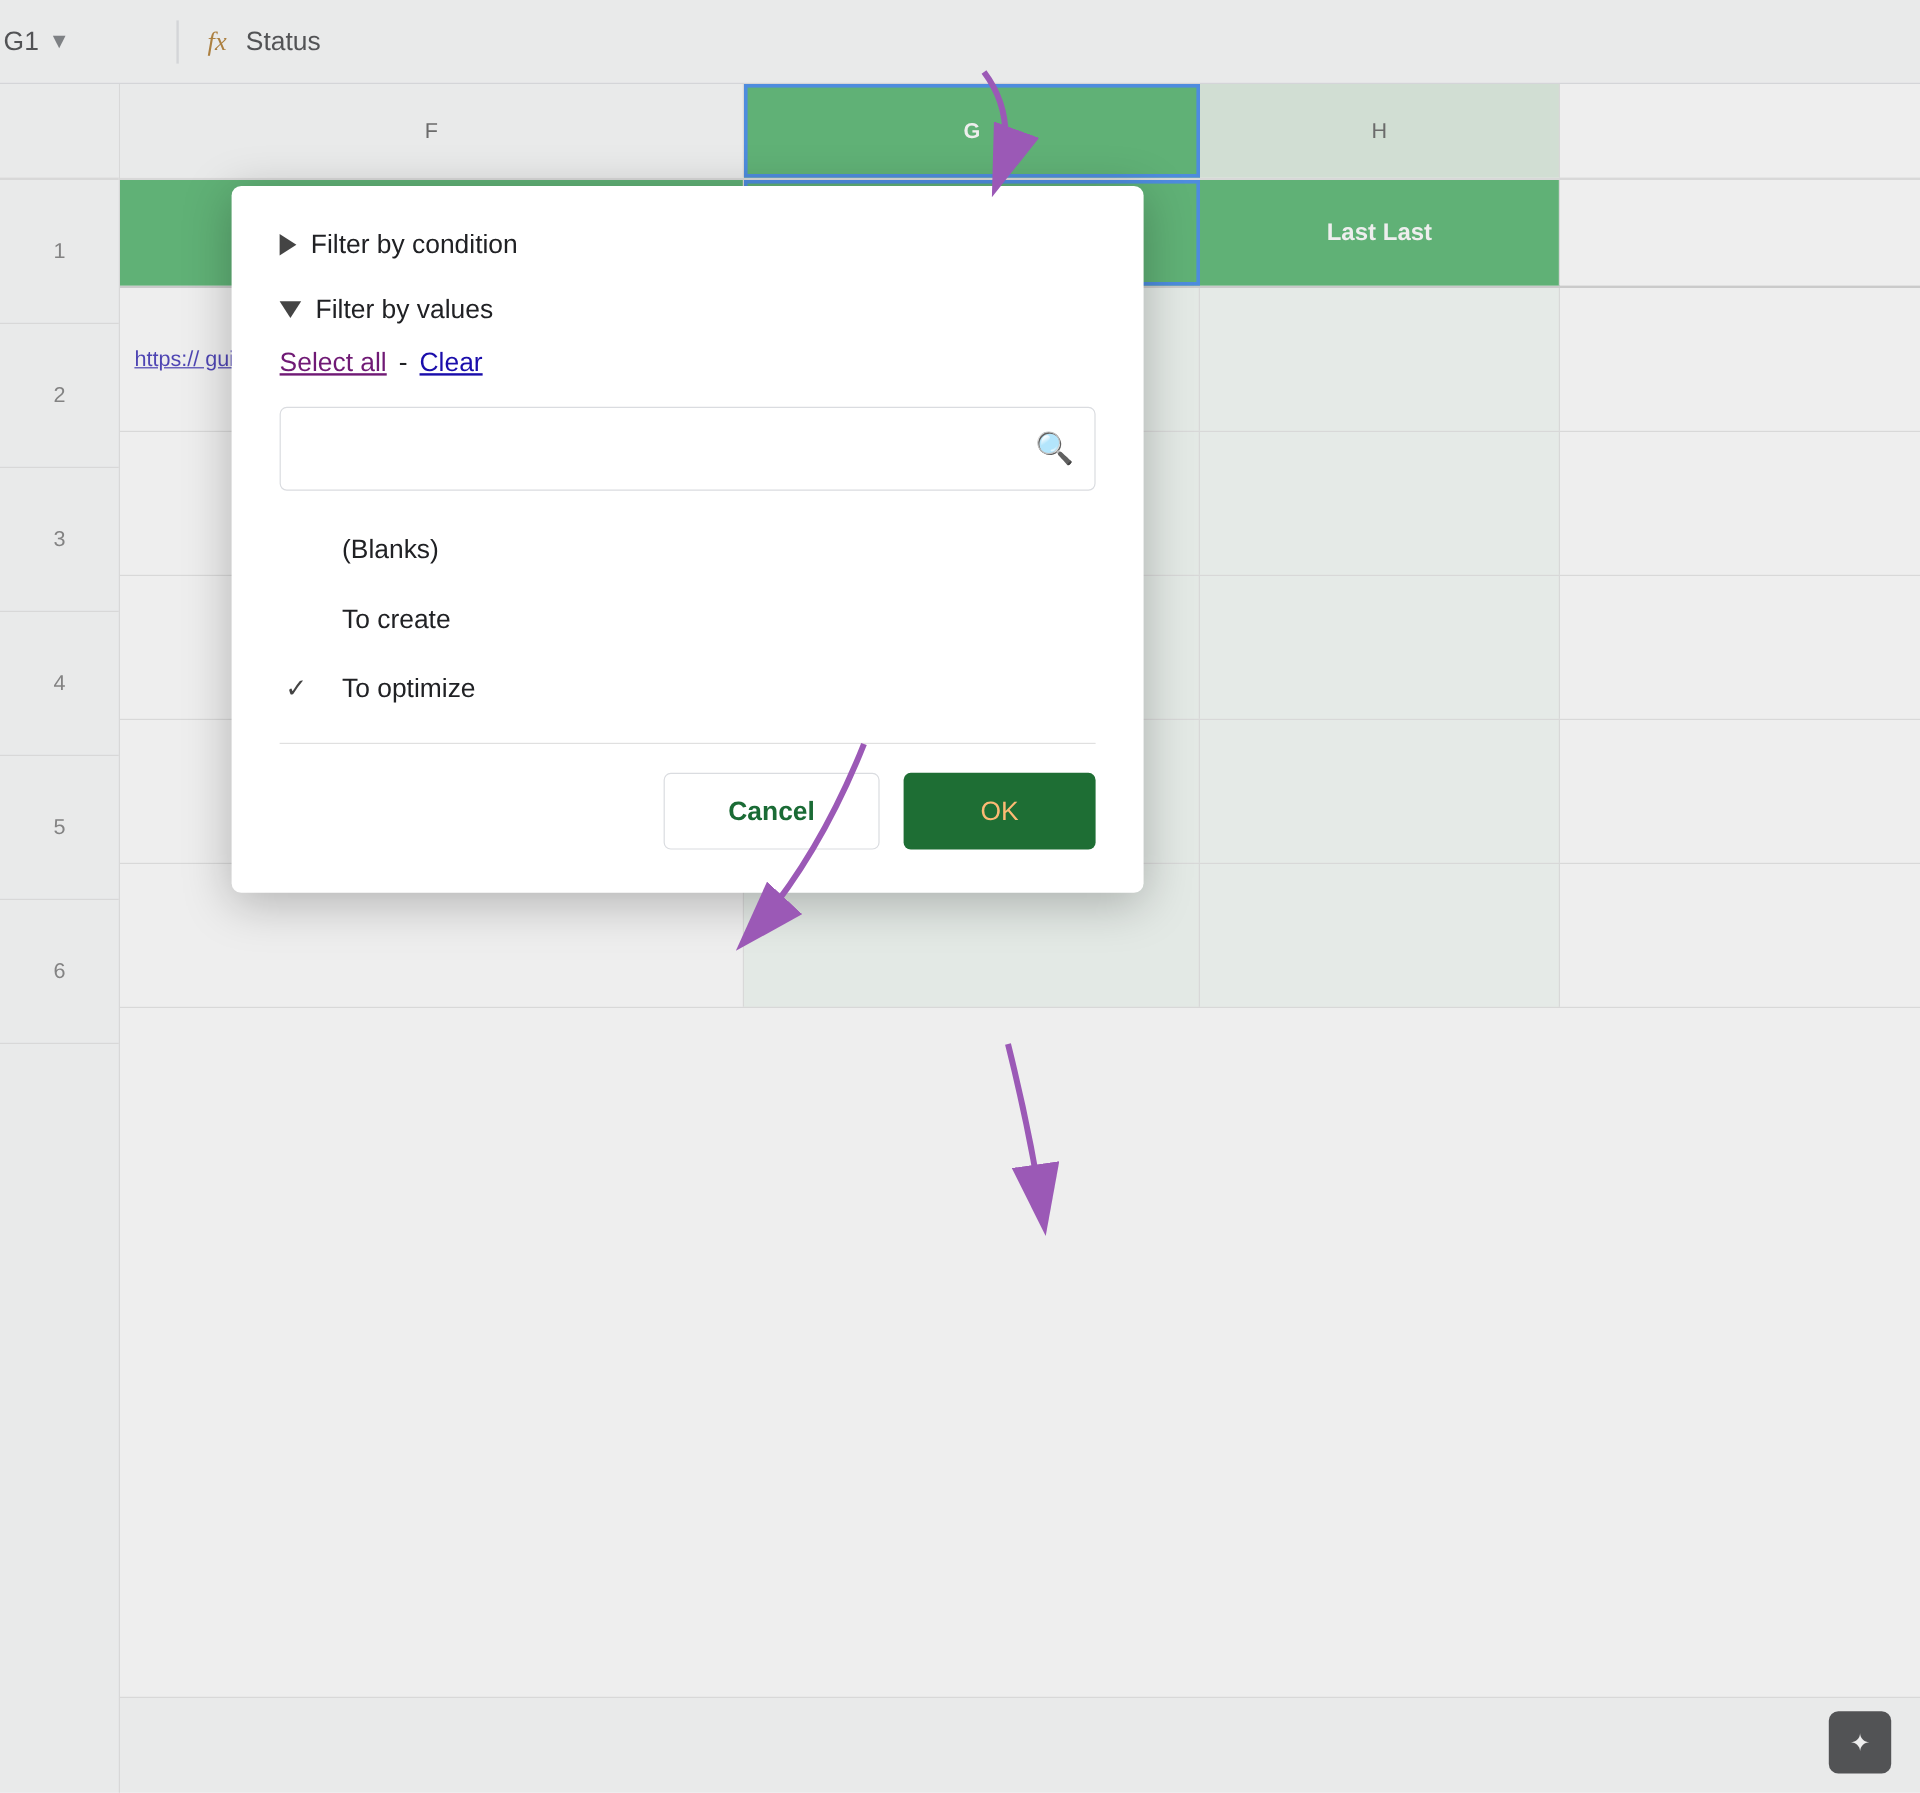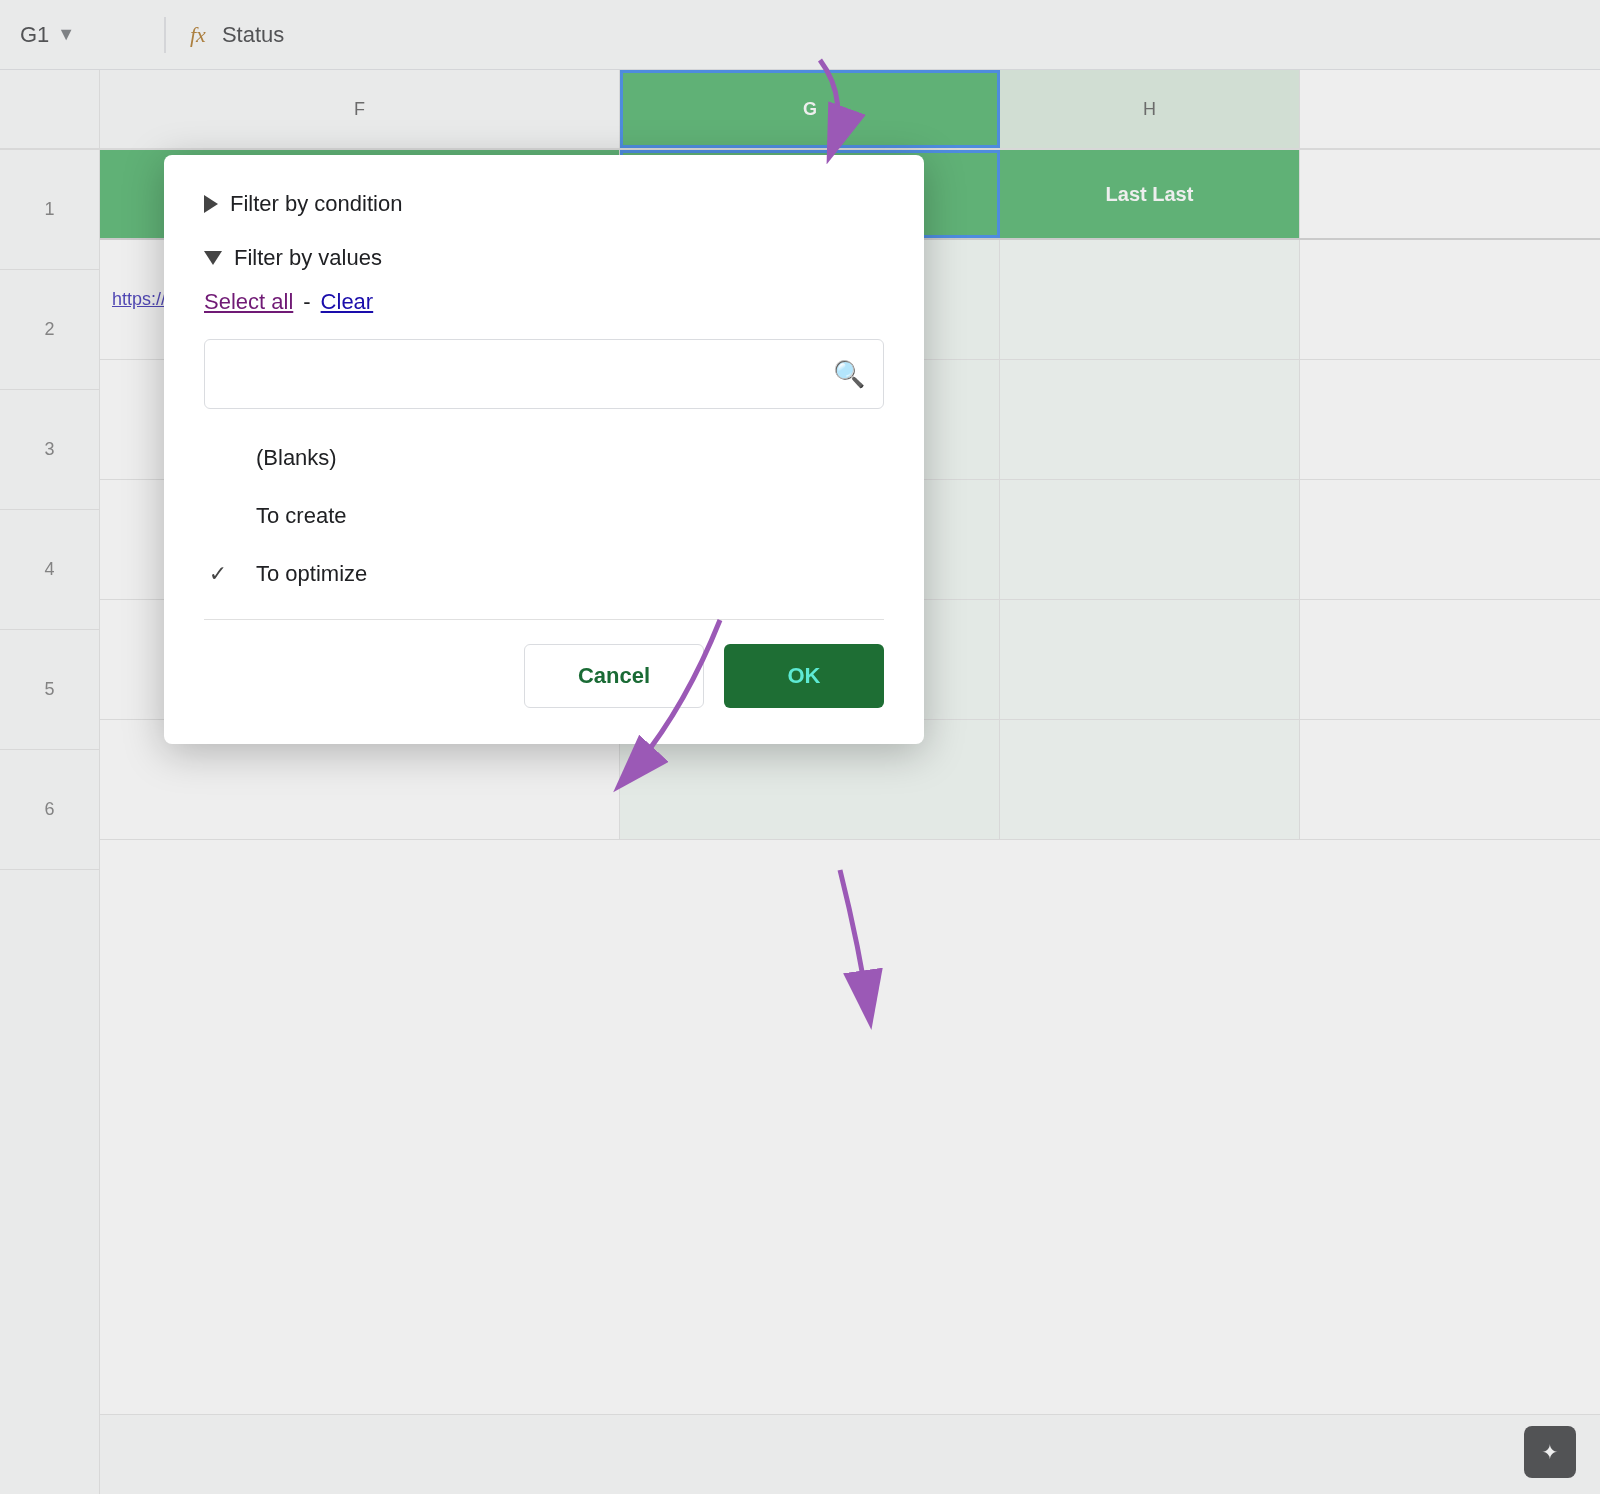--- a/index.html
+++ b/index.html
@@ -23,21 +23,21 @@
     
     .formula-bar {
       position: absolute;
       top: 0; left: 0;
       width: 100%;
       height: 70px;
       background: #f8f9fa;
       border-bottom: 1px solid #dadce0;
       display: flex;
       align-items: center;
-      padding: 0 20px;
+      padding: 0 3px;
       gap: 16px;
       z-index: 10;
     }
     .cell-ref {
       display: flex;
       align-items: center;
       gap: 8px;
       font-size: 22px;
       color: #202124;
       font-weight: 500;
@@ -236,21 +236,21 @@
       z-index: 100;
       display: flex;
       align-items: flex-start;
       justify-content: flex-start;
     }
 
     
     .filter-dialog {
       position: absolute;
       top: 155px;
-      left: 164px;
+      left: 193px;
       width: 760px;
       background: #fff;
       border-radius: 8px;
       box-shadow: 0 8px 40px rgba(0,0,0,0.25);
       padding: 36px 40px 36px 40px;
       z-index: 200;
     }
 
     .filter-section {
       margin-bottom: 28px;
@@ -377,23 +377,23 @@
       font-weight: 600;
       cursor: pointer;
       padding: 0 32px;
     }
     .btn-ok {
       height: 64px;
       min-width: 160px;
       border: none;
       border-radius: 6px;
       background: #1e6e34;
-      color: #5eead4;
-      font-size: 22px;
-      font-weight: 700;
+      color: #fdba74;
+      font-size: 22px;
+      font-weight: 400;
       cursor: pointer;
       padding: 0 40px;
     }
 
     
     .arrow-overlay {
       position: absolute;
       top: 0; left: 0;
       width: 100%; height: 100%;
       pointer-events: none;

